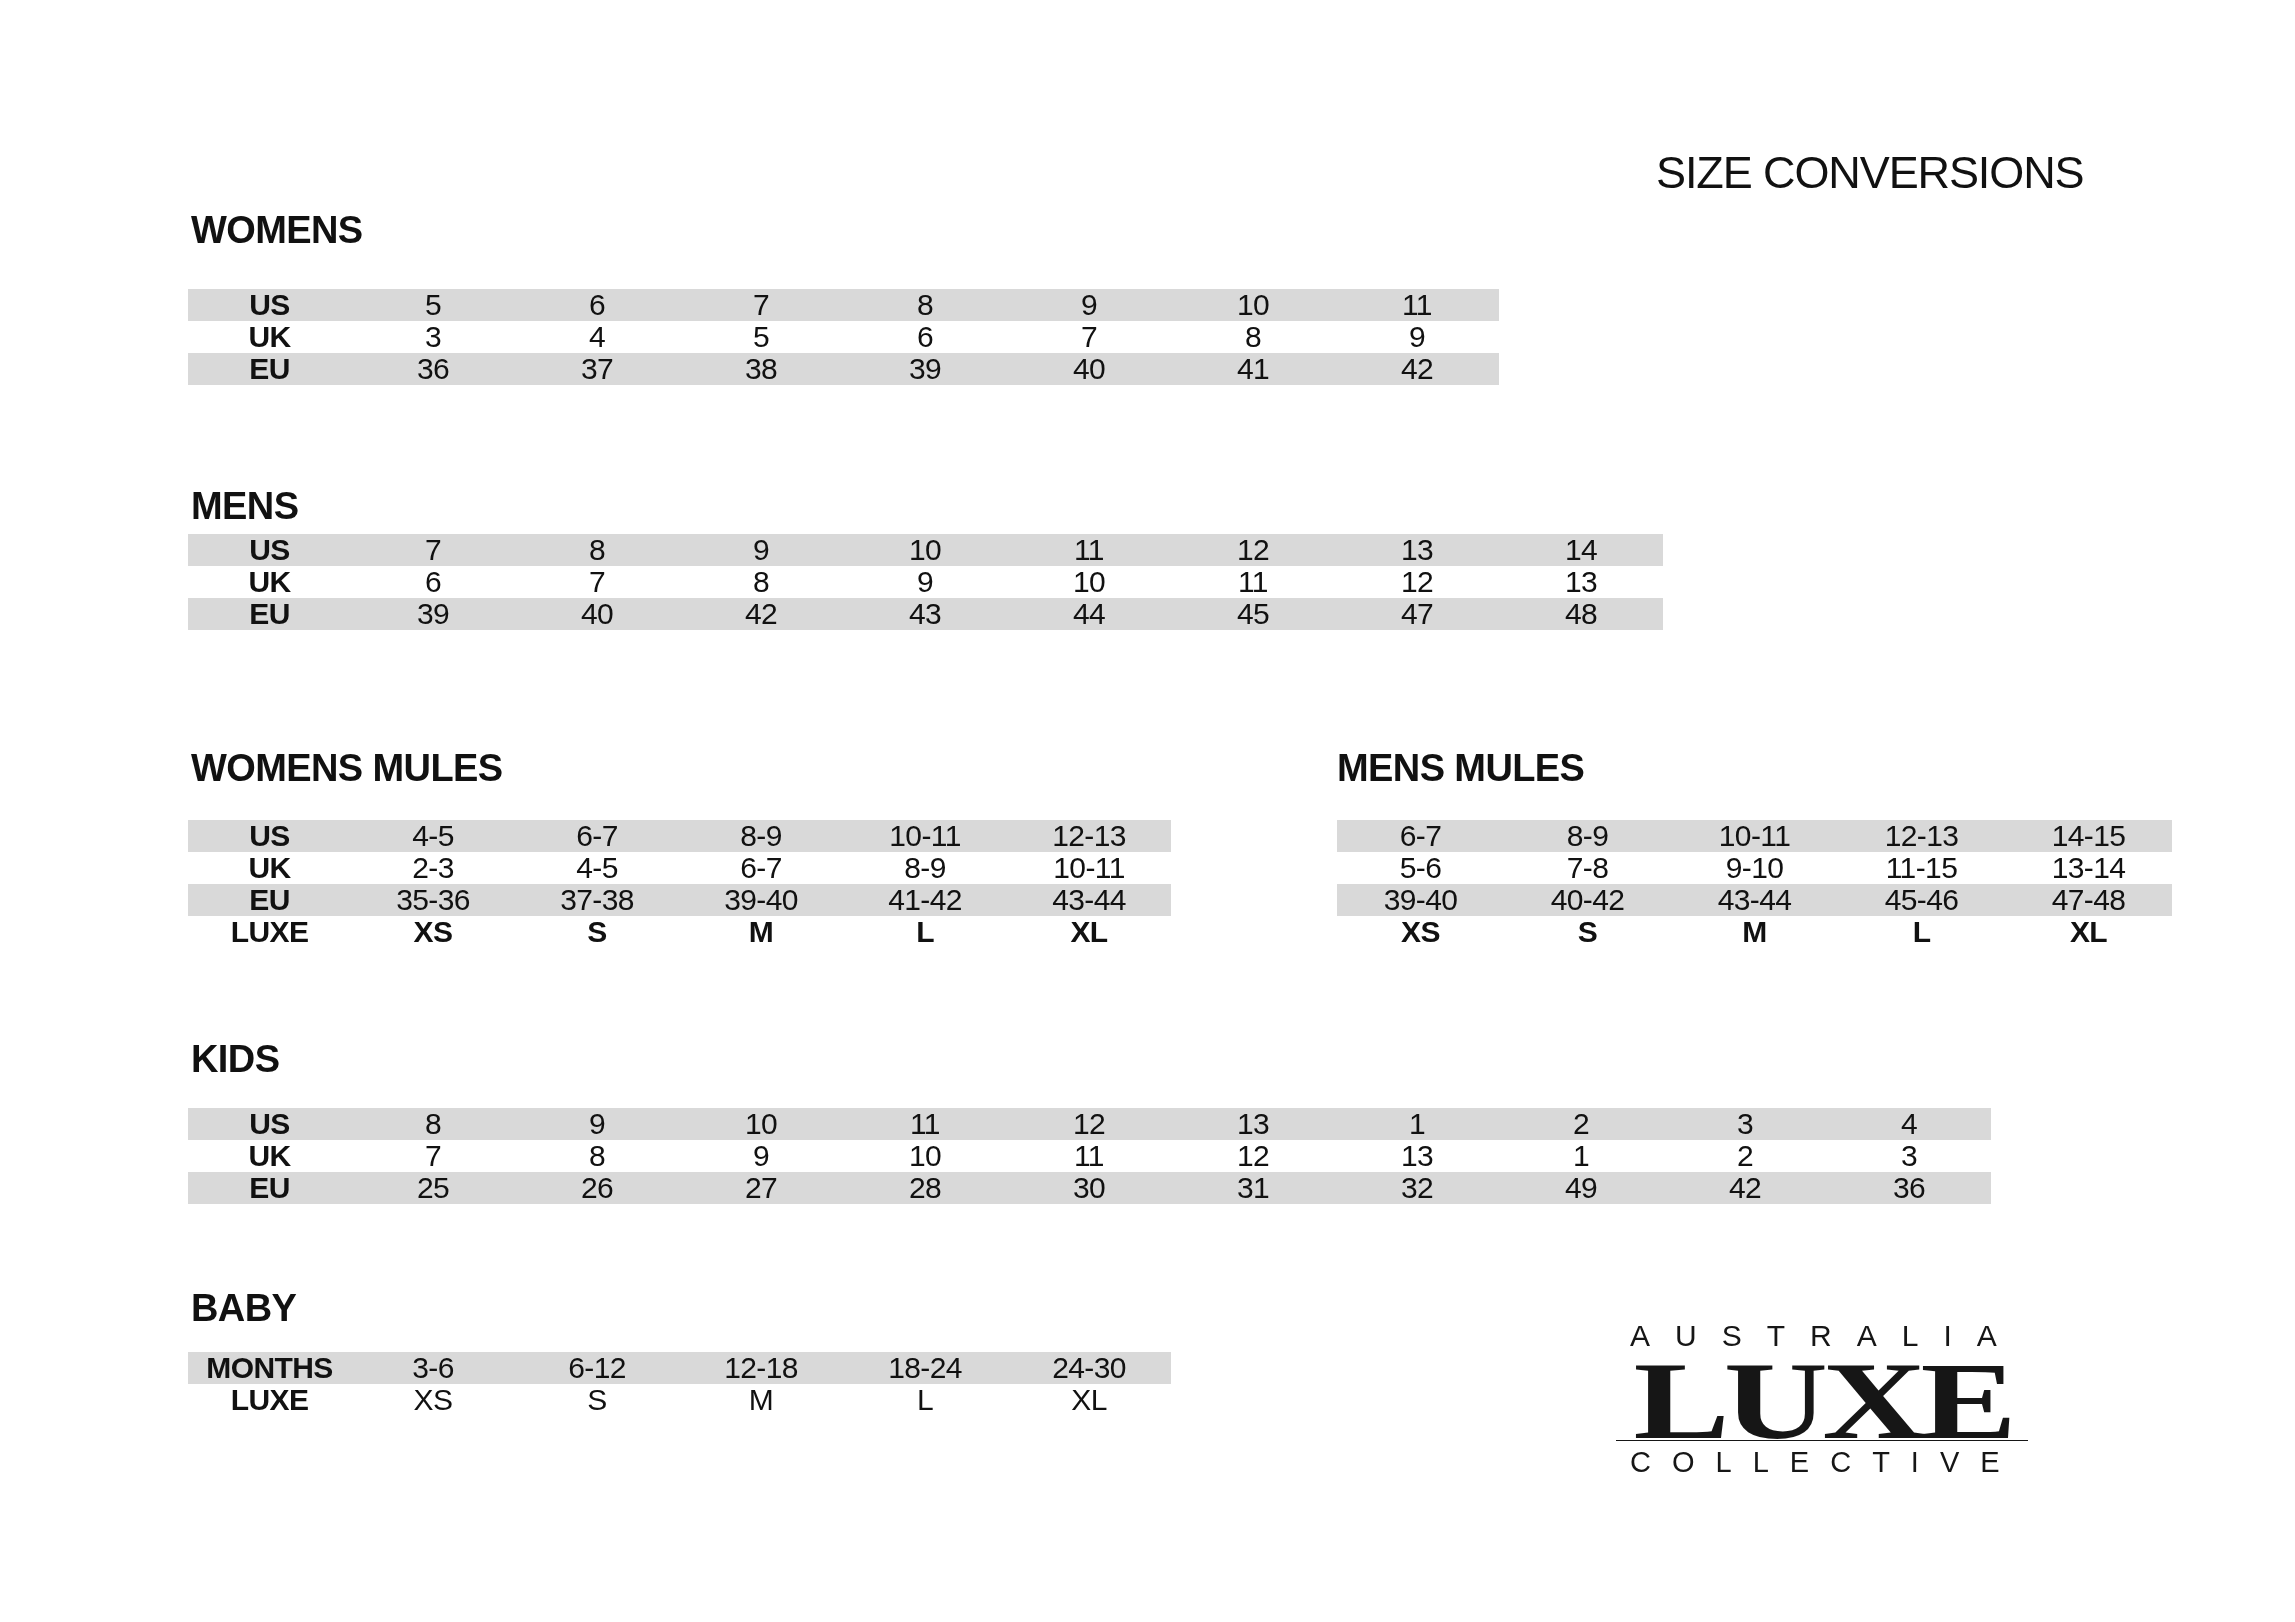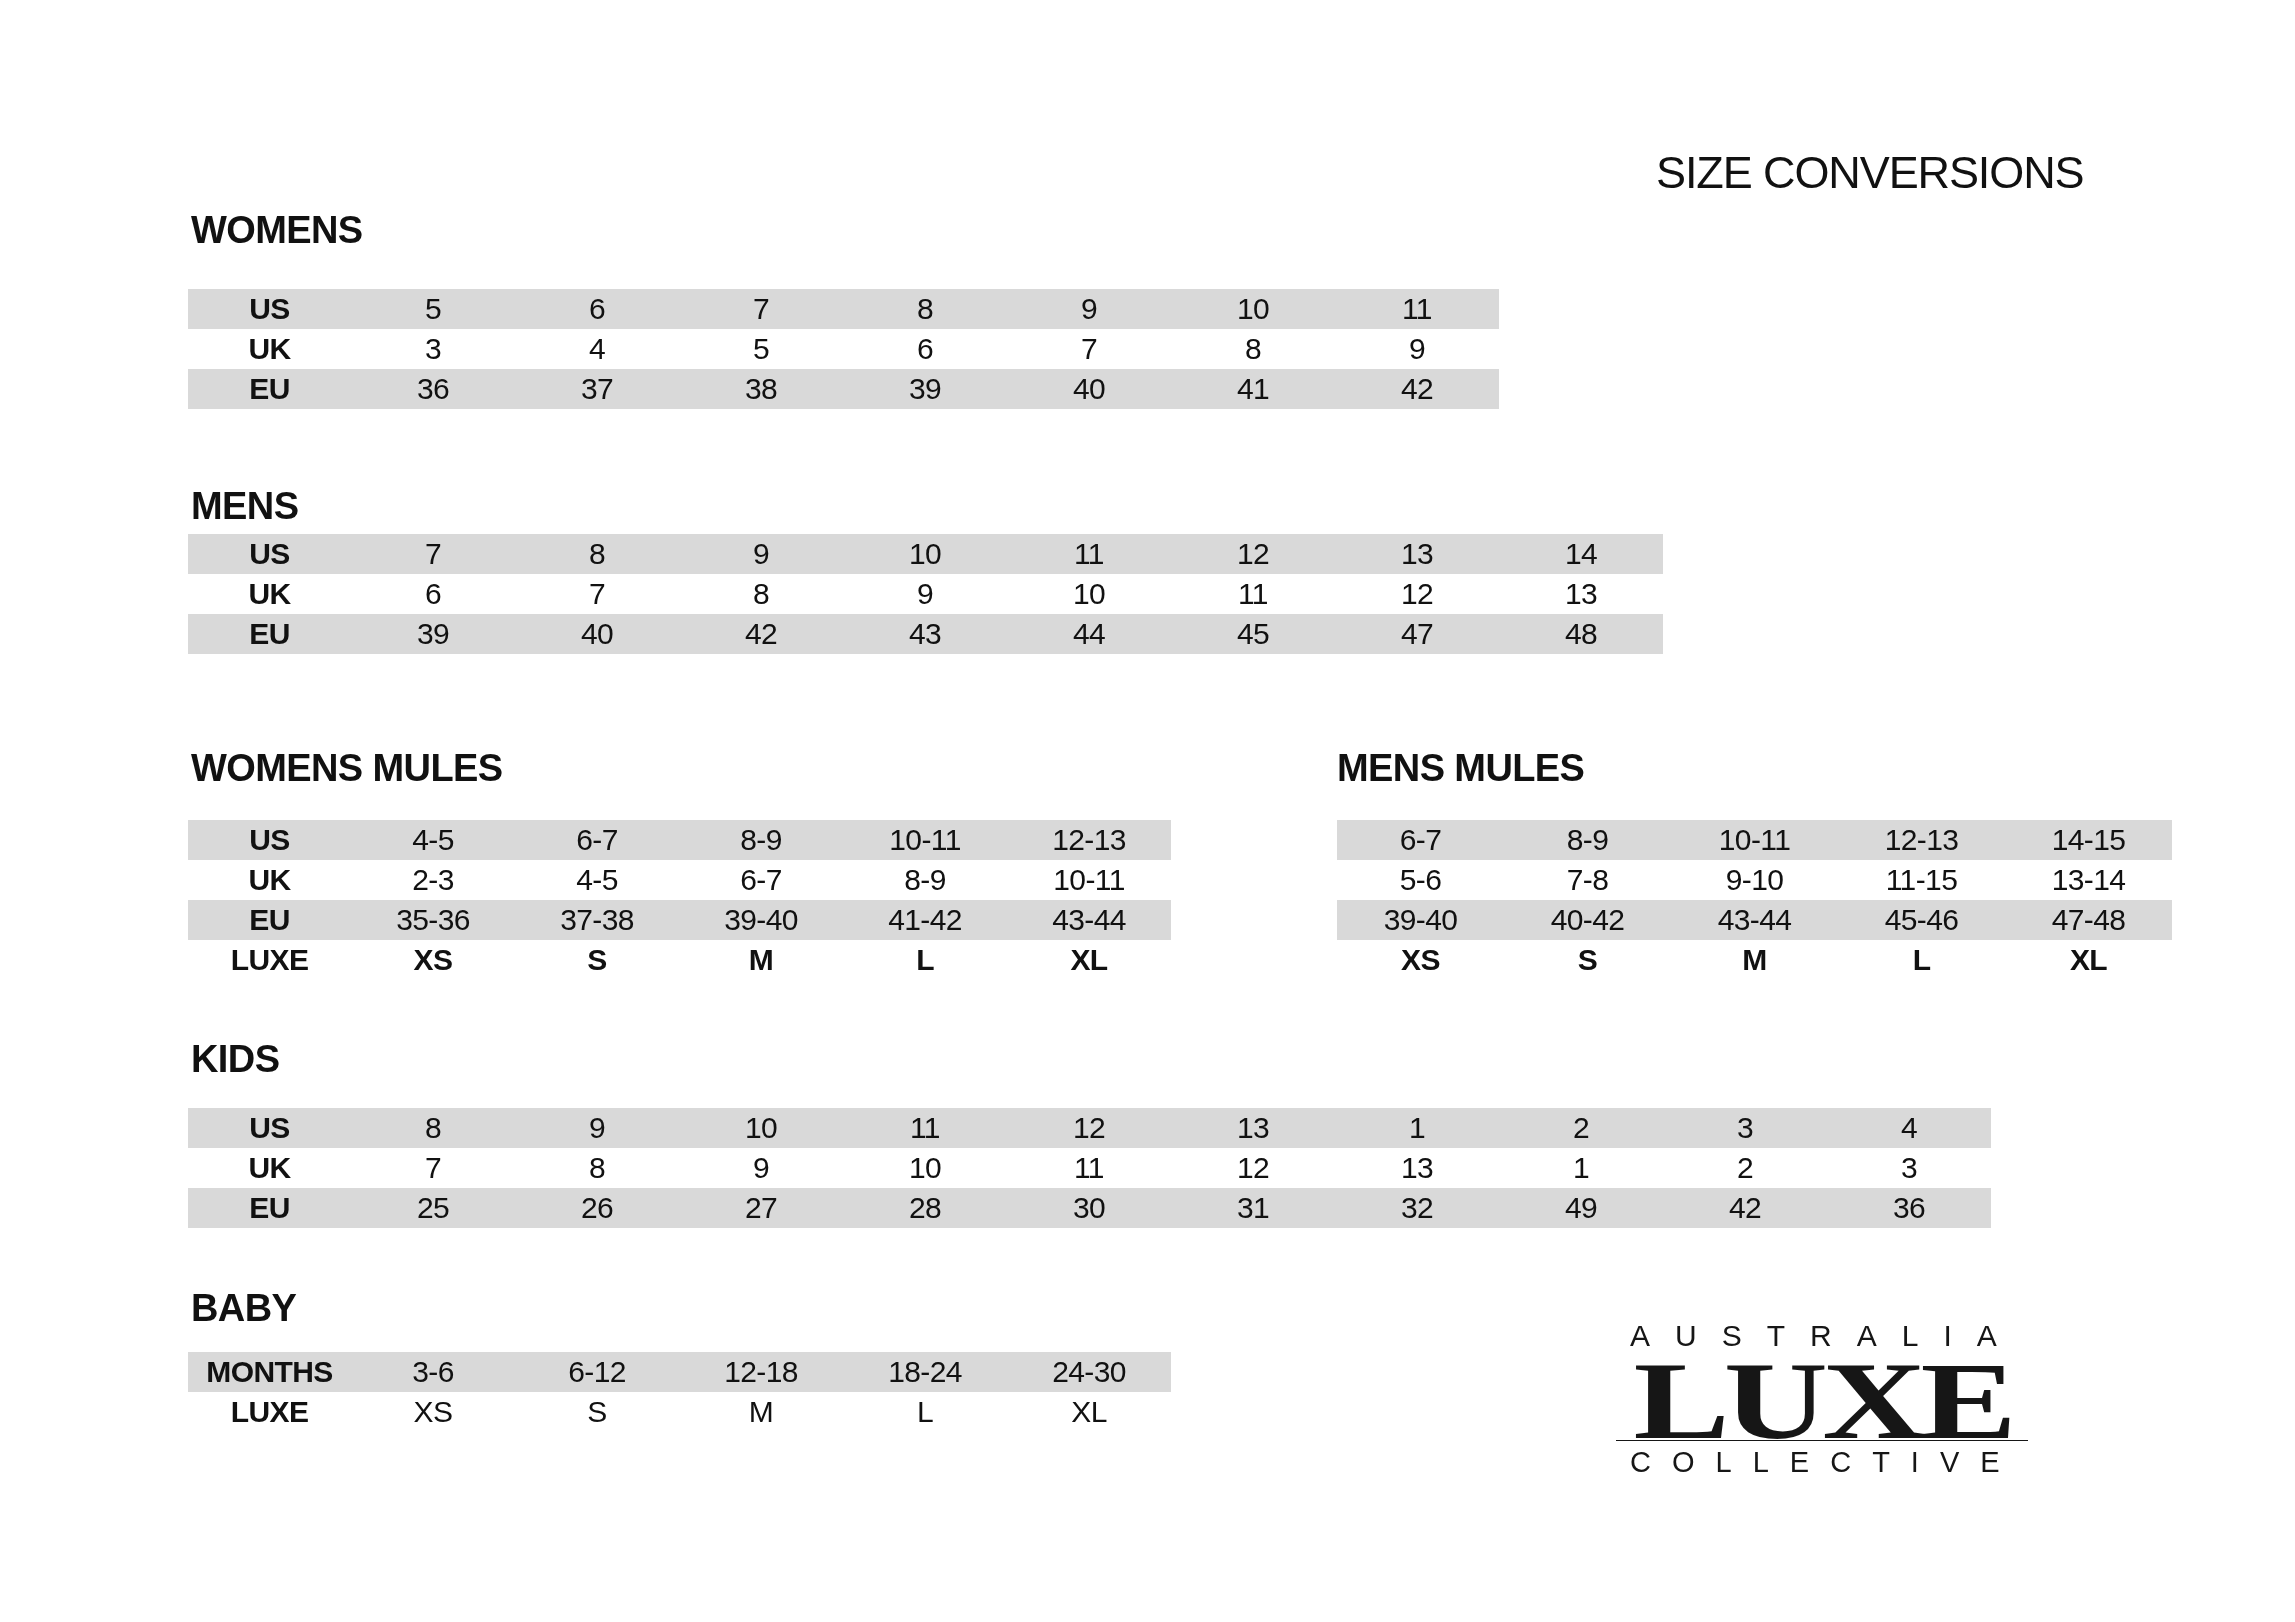--- a/index.html
+++ b/index.html
@@ -23,21 +23,21 @@
   .sec-label{
     position:absolute;
     font-size:38px;line-height:33px;font-weight:bold;letter-spacing:-0.6px;
     white-space:nowrap;
   }
   .sizes-table{
     position:absolute;
     --valw:164px;--labelw:163px;
   }
   .trow{
-    display:flex;height:40px;align-items:center;
+    display:flex;height:32px;align-items:center;
   }
   .trow.shaded{background:var(--band);}
   .tcell{
     width:var(--valw);
     text-align:center;
     font-size:30px;line-height:30px;letter-spacing:-0.6px;
     white-space:nowrap;
   }
   .tcell.label{width:var(--labelw);font-weight:bold;}
   .tcell.bold{font-weight:bold;}

